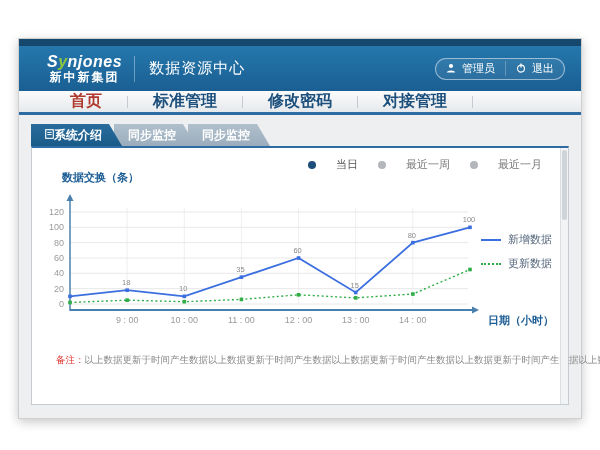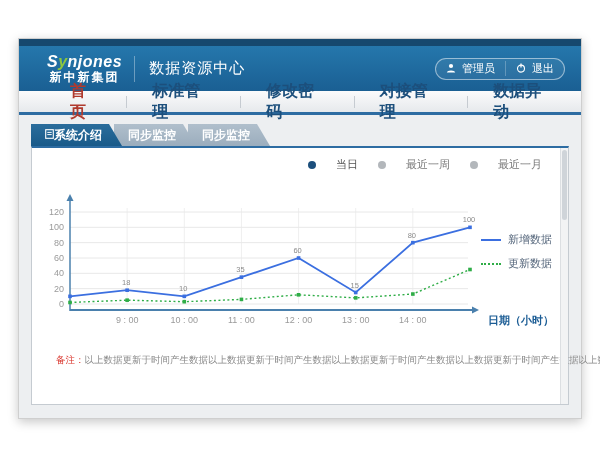--- a/index.html
+++ b/index.html
@@ -92,21 +92,20 @@
 
   <div class="navbar">
     <div class="nav-item active">首页</div>
     <div class="nav-sep"></div>
     <div class="nav-item">标准管理</div>
     <div class="nav-sep"></div>
     <div class="nav-item">修改密码</div>
     <div class="nav-sep"></div>
     <div class="nav-item">对接管理</div>
     <div class="nav-sep"></div>
-    <div class="nav-item">数据异动</div>
   </div>
 
   <div class="content">
     <div class="tabs">
       <div class="tab active">
         <span>
           <svg width="9" height="10" viewBox="0 0 9 10">
               <rect x="0.7" y="0.7" width="7.6" height="8.6" fill="none" stroke="#fff" stroke-width="1.1"></rect>
               <line x1="2.3" y1="3.4" x2="6.7" y2="3.4" stroke="#fff"></line>
               <line x1="2.3" y1="5.6" x2="6.7" y2="5.6" stroke="#fff"></line>
@@ -127,20 +126,21 @@
         <div class="radio">
           <span class="dot"></span>
           <span>最近一周</span>
         </div>
         <div class="radio">
           <span class="dot"></span>
           <span>最近一月</span>
         </div>
       </div>
 
+      <div class="ylabel">数据交换（条）</div>
 
       <div class="chart-wrap">
         <svg width="500" height="140" viewBox="0 0 500 140">
             <line x1="95.14285714285714" y1="16" x2="95.14285714285714" y2="112" stroke="#efefef" stroke-width="1"></line>
             <text x="95.14285714285714" y="131" text-anchor="middle" fill="#9a9a9a" font-size="9">9 : 00</text>
             <line x1="152.28571428571428" y1="16" x2="152.28571428571428" y2="112" stroke="#efefef" stroke-width="1"></line>
             <text x="152.28571428571428" y="131" text-anchor="middle" fill="#9a9a9a" font-size="9">10 : 00</text>
             <line x1="209.42857142857142" y1="16" x2="209.42857142857142" y2="112" stroke="#efefef" stroke-width="1"></line>
             <text x="209.42857142857142" y="131" text-anchor="middle" fill="#9a9a9a" font-size="9">11 : 00</text>
             <line x1="266.57142857142856" y1="16" x2="266.57142857142856" y2="112" stroke="#efefef" stroke-width="1"></line>

